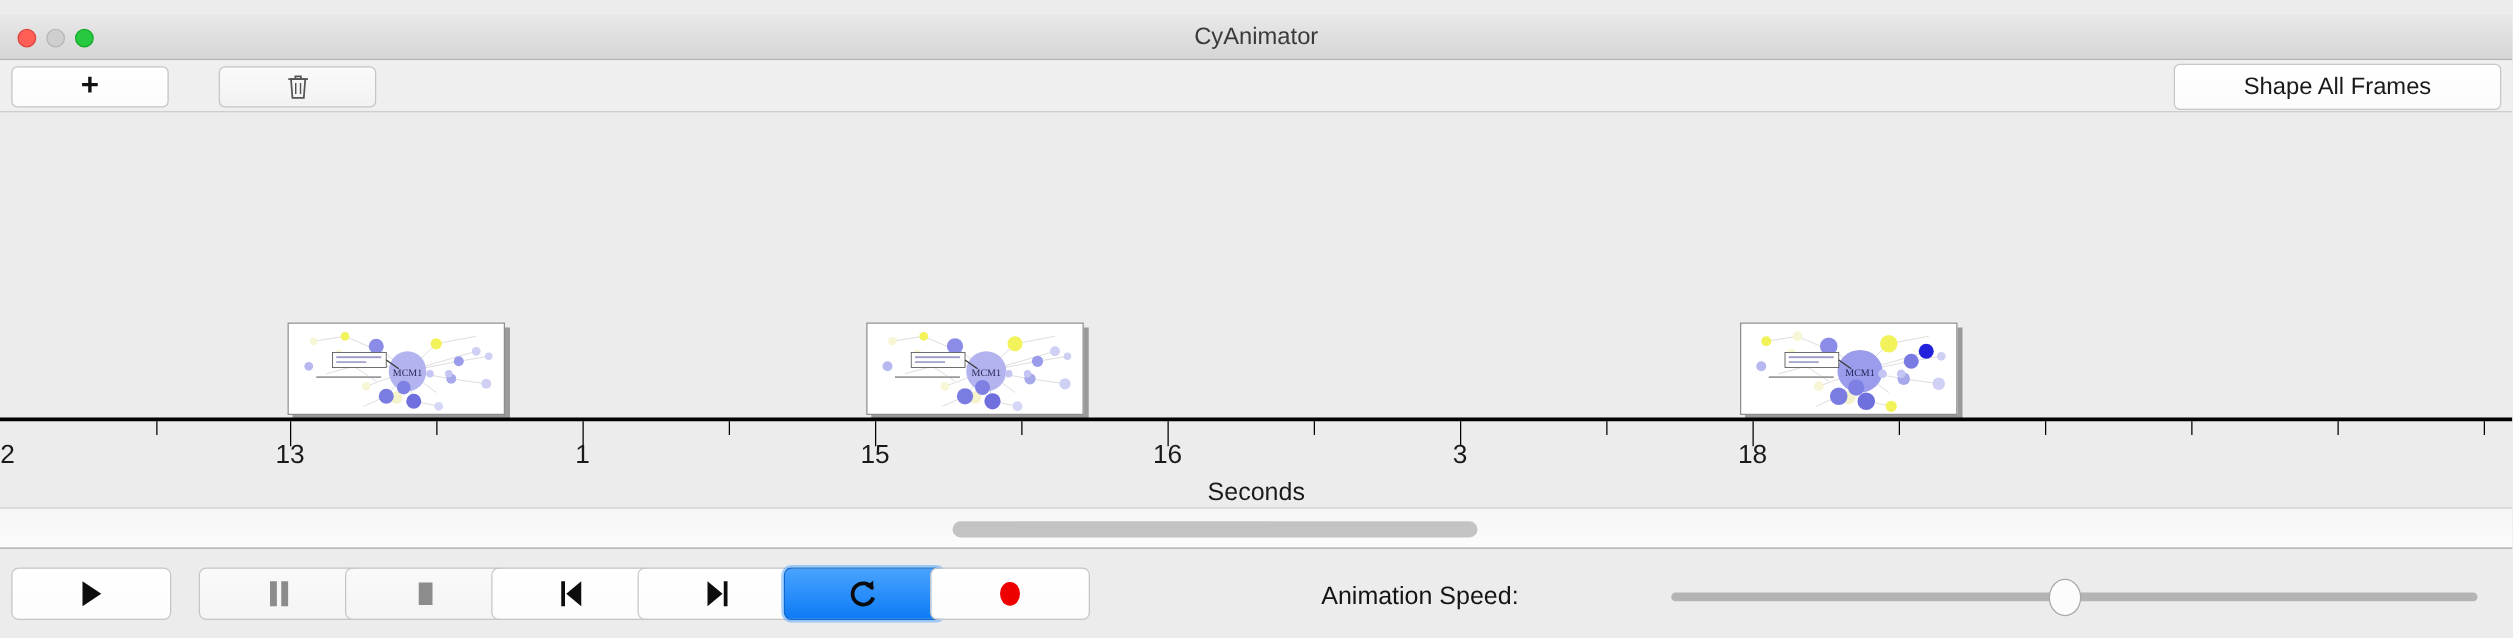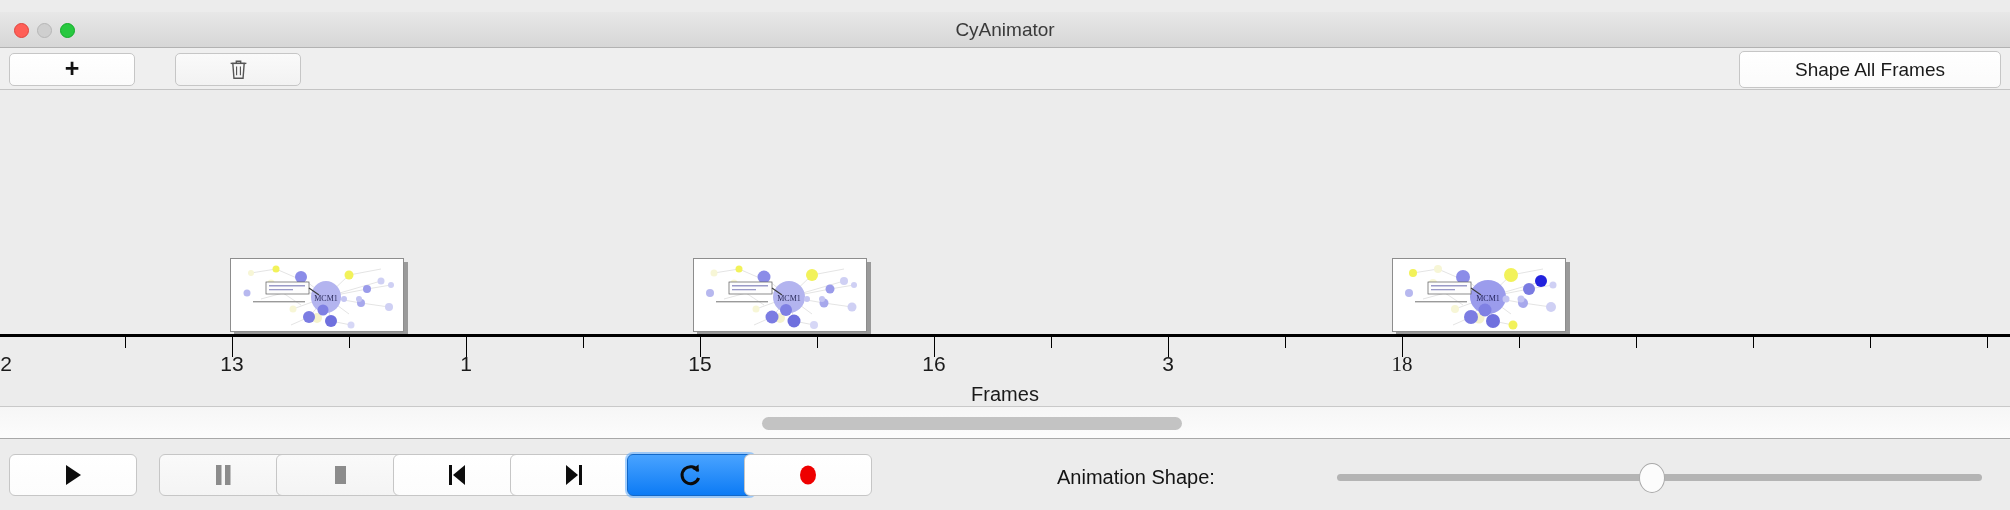--- a/index.html
+++ b/index.html
@@ -329,23 +329,23 @@
     <div class="tick major" style="left:934px;"></div>
     <div class="tick major" style="left:1168px;"></div>
     <div class="tick major" style="left:1402px;"></div>
 
     <div class="tick-label" style="left:6px;">2</div>
     <div class="tick-label" style="left:232px;">13</div>
     <div class="tick-label" style="left:466px;">1</div>
     <div class="tick-label" style="left:700px;">15</div>
     <div class="tick-label" style="left:934px;">16</div>
     <div class="tick-label" style="left:1168px;">3</div>
-    <div class="tick-label" style="left:1402px;font-family:Liberation Serif, serif;">18</div>
-
-    <div class="axis-title">Frames</div>
+    <div class="tick-label" style="left:1402px;">18</div>
+
+    <div class="axis-title">Seconds</div>
   </div>
 
   <div class="scroll-track">
     <div class="scroll-thumb"></div>
   </div>
 
   <div class="transport">
 
     <div class="tbtn" style="left:9px;">
       <svg class="ico" width="22" height="24" viewBox="0 0 22 24">
@@ -386,18 +386,18 @@
         <path d="M19.6 2.5 L19.6 10 L13.5 7" fill="#0b0b0b"></path>
       </svg>
     </div>
 
     <div class="tbtn" style="left:744px;">
       <svg class="ico" width="24" height="26" viewBox="0 0 24 26">
         <ellipse cx="12" cy="13" rx="8" ry="9.5" fill="#ee0000"></ellipse>
       </svg>
     </div>
 
-    <div class="speed-label">Animation Shape:</div>
+    <div class="speed-label">Animation Speed:</div>
     <div class="slider-track"></div>
     <div class="slider-thumb"></div>
   </div>
 
 </div>
 
 </body></html>

